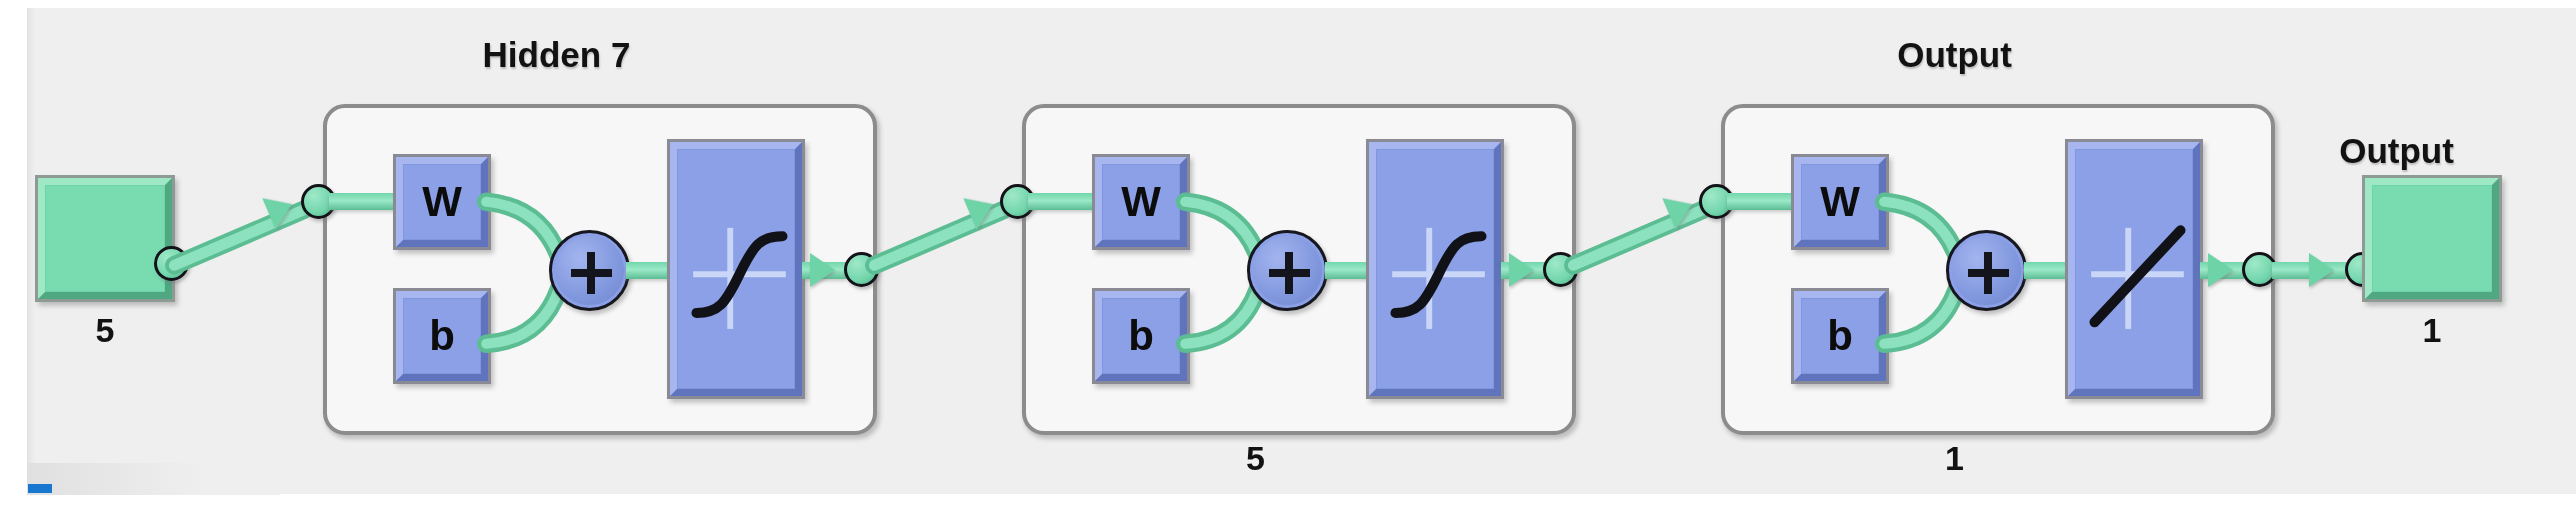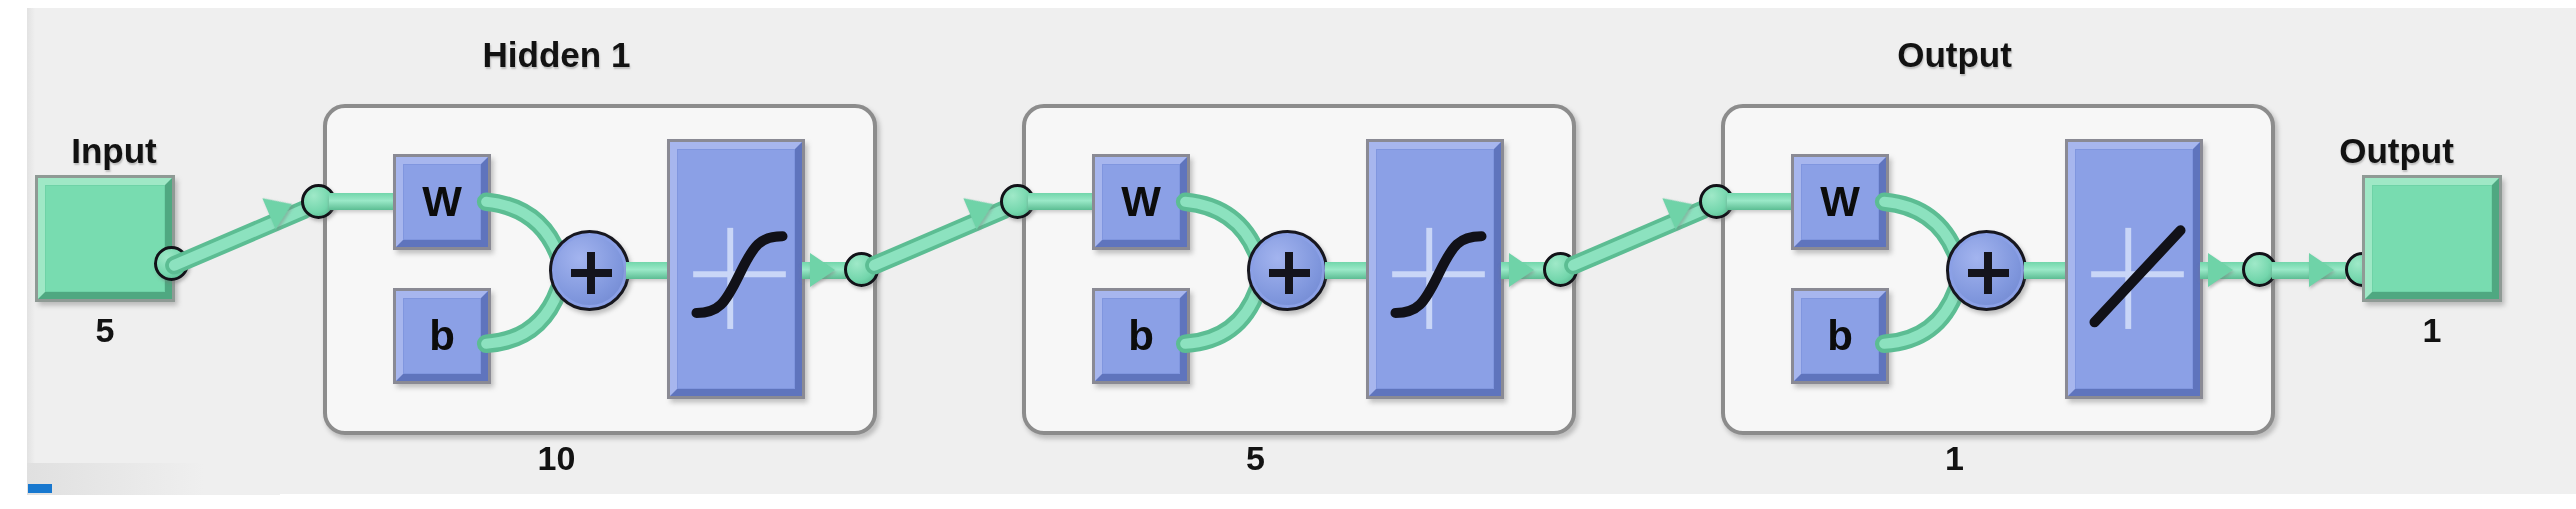--- a/index.html
+++ b/index.html
@@ -233,42 +233,40 @@
 </head>
 <body>
 
 <div id="root">
 
   <div id="canvas"></div>
   <div id="canvas-shade-left"></div>
   <div id="canvas-shade-bottom"></div>
   <div id="scroll-artifact"></div>
 
-  <div class="io-title" style="left:17px; top:131px; width:194px;">Input</div>
 
   <div class="io-box" style="left:35px; top:175px; width:140px; height:127px;">
     <div class="bevel"></div>
     <div class="face"></div>
   </div>
 
   <div class="io-count" style="left:35px; top:311px; width:140px;">5</div>
 
   <div class="port" style="left:154px; top:246px; width:35px; height:35px;"></div>
 
   <svg class="wire-svg" style="left:169px; top:198px; width:169px; height:101px;" viewBox="0 0 200 120" width="169" height="101">
     <path d="M 6 80 L 160 14" stroke="#5cbd93" stroke-width="22" fill="none" stroke-linecap="round"></path>
     <path d="M 6 80 L 160 14" stroke="#8ce2bf" stroke-width="13" fill="none" stroke-linecap="round"></path>
   </svg>
   <div class="arrow" style="left:268px; top:192px; transform:rotate(-23deg);"></div>
 
-  <div class="layer-title" style="left:371px; top:35px; width:371px;">Hidden 1</div>
+  <div class="layer-title" style="left:371px; top:35px; width:371px;">Hidden 7</div>
 
   <div class="layer-group" style="left:323px; top:104px; width:554px; height:331px;"></div>
 
-  <div class="layer-count" style="left:371px; top:439px; width:371px;">10</div>
 
   <div class="port" style="left:301px; top:184px; width:35px; height:35px;"></div>
 
   <div class="wire" style="left:329px; top:193px; width:69px; height:17px;"></div>
 
   <div class="param-box" style="left:393px; top:154px; width:98px; height:96px;">
     <div class="bevel"></div>
     <div class="face"></div>
     <div class="glyph">W</div>
   </div>

